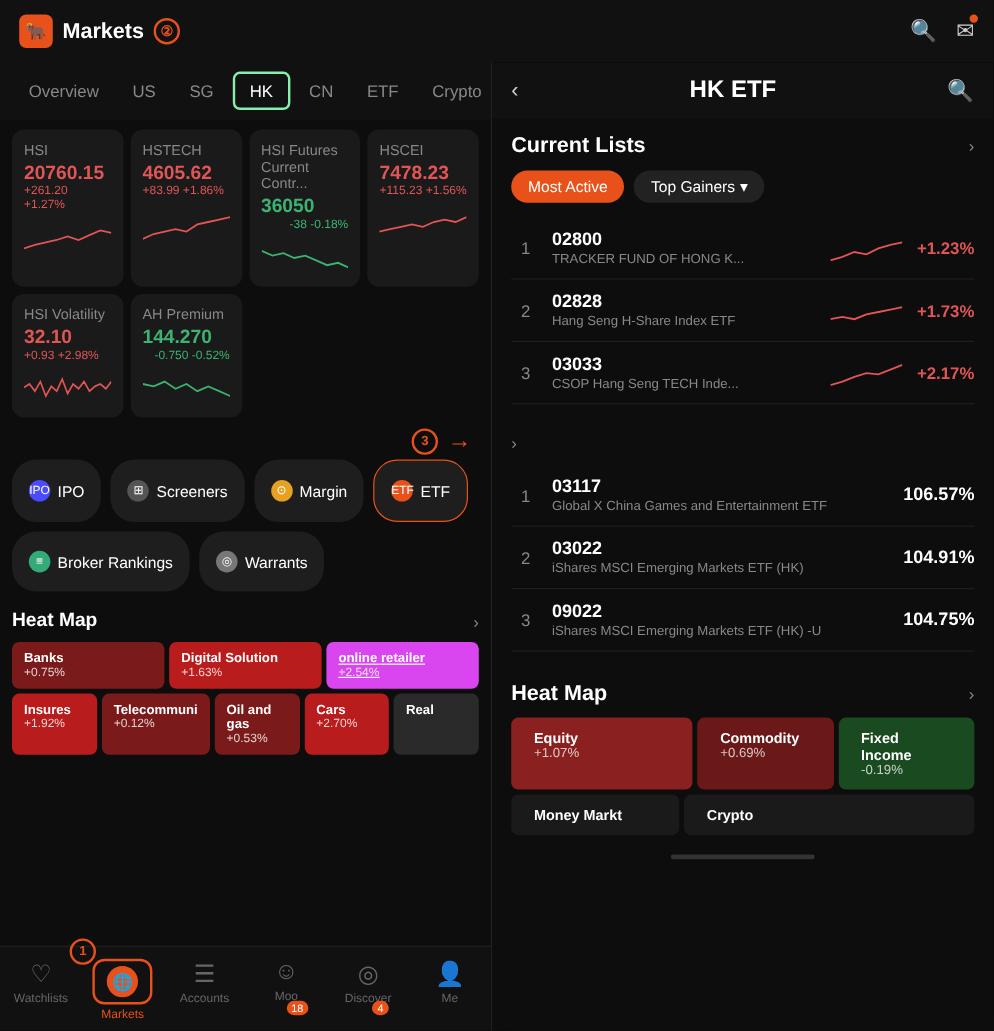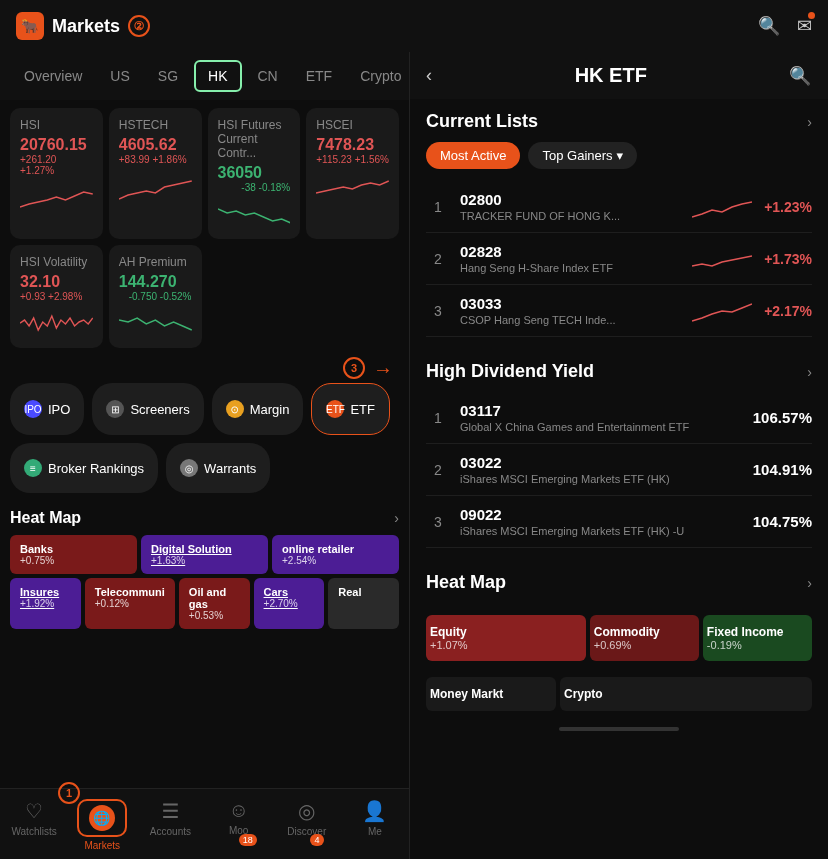--- a/index.html
+++ b/index.html
@@ -260,22 +260,22 @@
     .heatmap-cell-name {
       font-size: 11px;
       color: #fff;
       font-weight: 600;
     }
     .heatmap-cell-val {
       font-size: 10px;
       color: rgba(255,255,255,0.8);
     }
     .bg-red-dark { background: #7a1a1a; }
-    .bg-red-med { background: #4c1d95; text-decoration: underline; }
-    .bg-red-bright { background: #4c1d95; }
+    .bg-red-med { background: #b91c1c; }
+    .bg-red-bright { background: #d946ef; text-decoration: underline; }
     .bg-gray { background: #2a2a2a; }
 
     
     .bottom-nav {
       display: flex;
       background: #111;
       border-top: 1px solid #222;
       padding: 6px 0 4px;
     }
     .nav-item {
@@ -474,24 +474,23 @@
       display: flex;
       flex-direction: column;
       gap: 4px;
     }
     .right-heatmap-row {
       display: flex;
       gap: 4px;
     }
     .right-heatmap-cell {
       border-radius: 6px;
-      padding: 10px 4px;
+      padding: 10px 19px;
       cursor: pointer;
       flex: 1;
-      margin-top: 12px;
     }
     .rh-cell-name {
       font-size: 12px;
       color: #fff;
       font-weight: 600;
     }
     .rh-cell-val {
       font-size: 11px;
       color: rgba(255,255,255,0.75);
     }
@@ -787,21 +786,20 @@
           <svg class="stock-chart" viewBox="0 0 60 30">
             <polyline points="0,25 10,22 20,18 30,15 40,16 50,12 60,8" fill="none" stroke="#e05555" stroke-width="1.5"></polyline>
           </svg>
           <span class="stock-change">+2.17%</span>
         </div>
       </div>
     </div>
 
     <div class="dividend-section">
       <div class="featured-header">
-        <span class="featured-title">High Dividend Yield</span>
         <span class="see-more">›</span>
       </div>
       <div class="stock-list">
 
         <div class="dividend-item">
           <span class="stock-rank">1</span>
           <div class="dividend-info">
             <div class="stock-code">03117</div>
             <div class="stock-name">Global X China Games and Entertainment ETF</div>
           </div>

